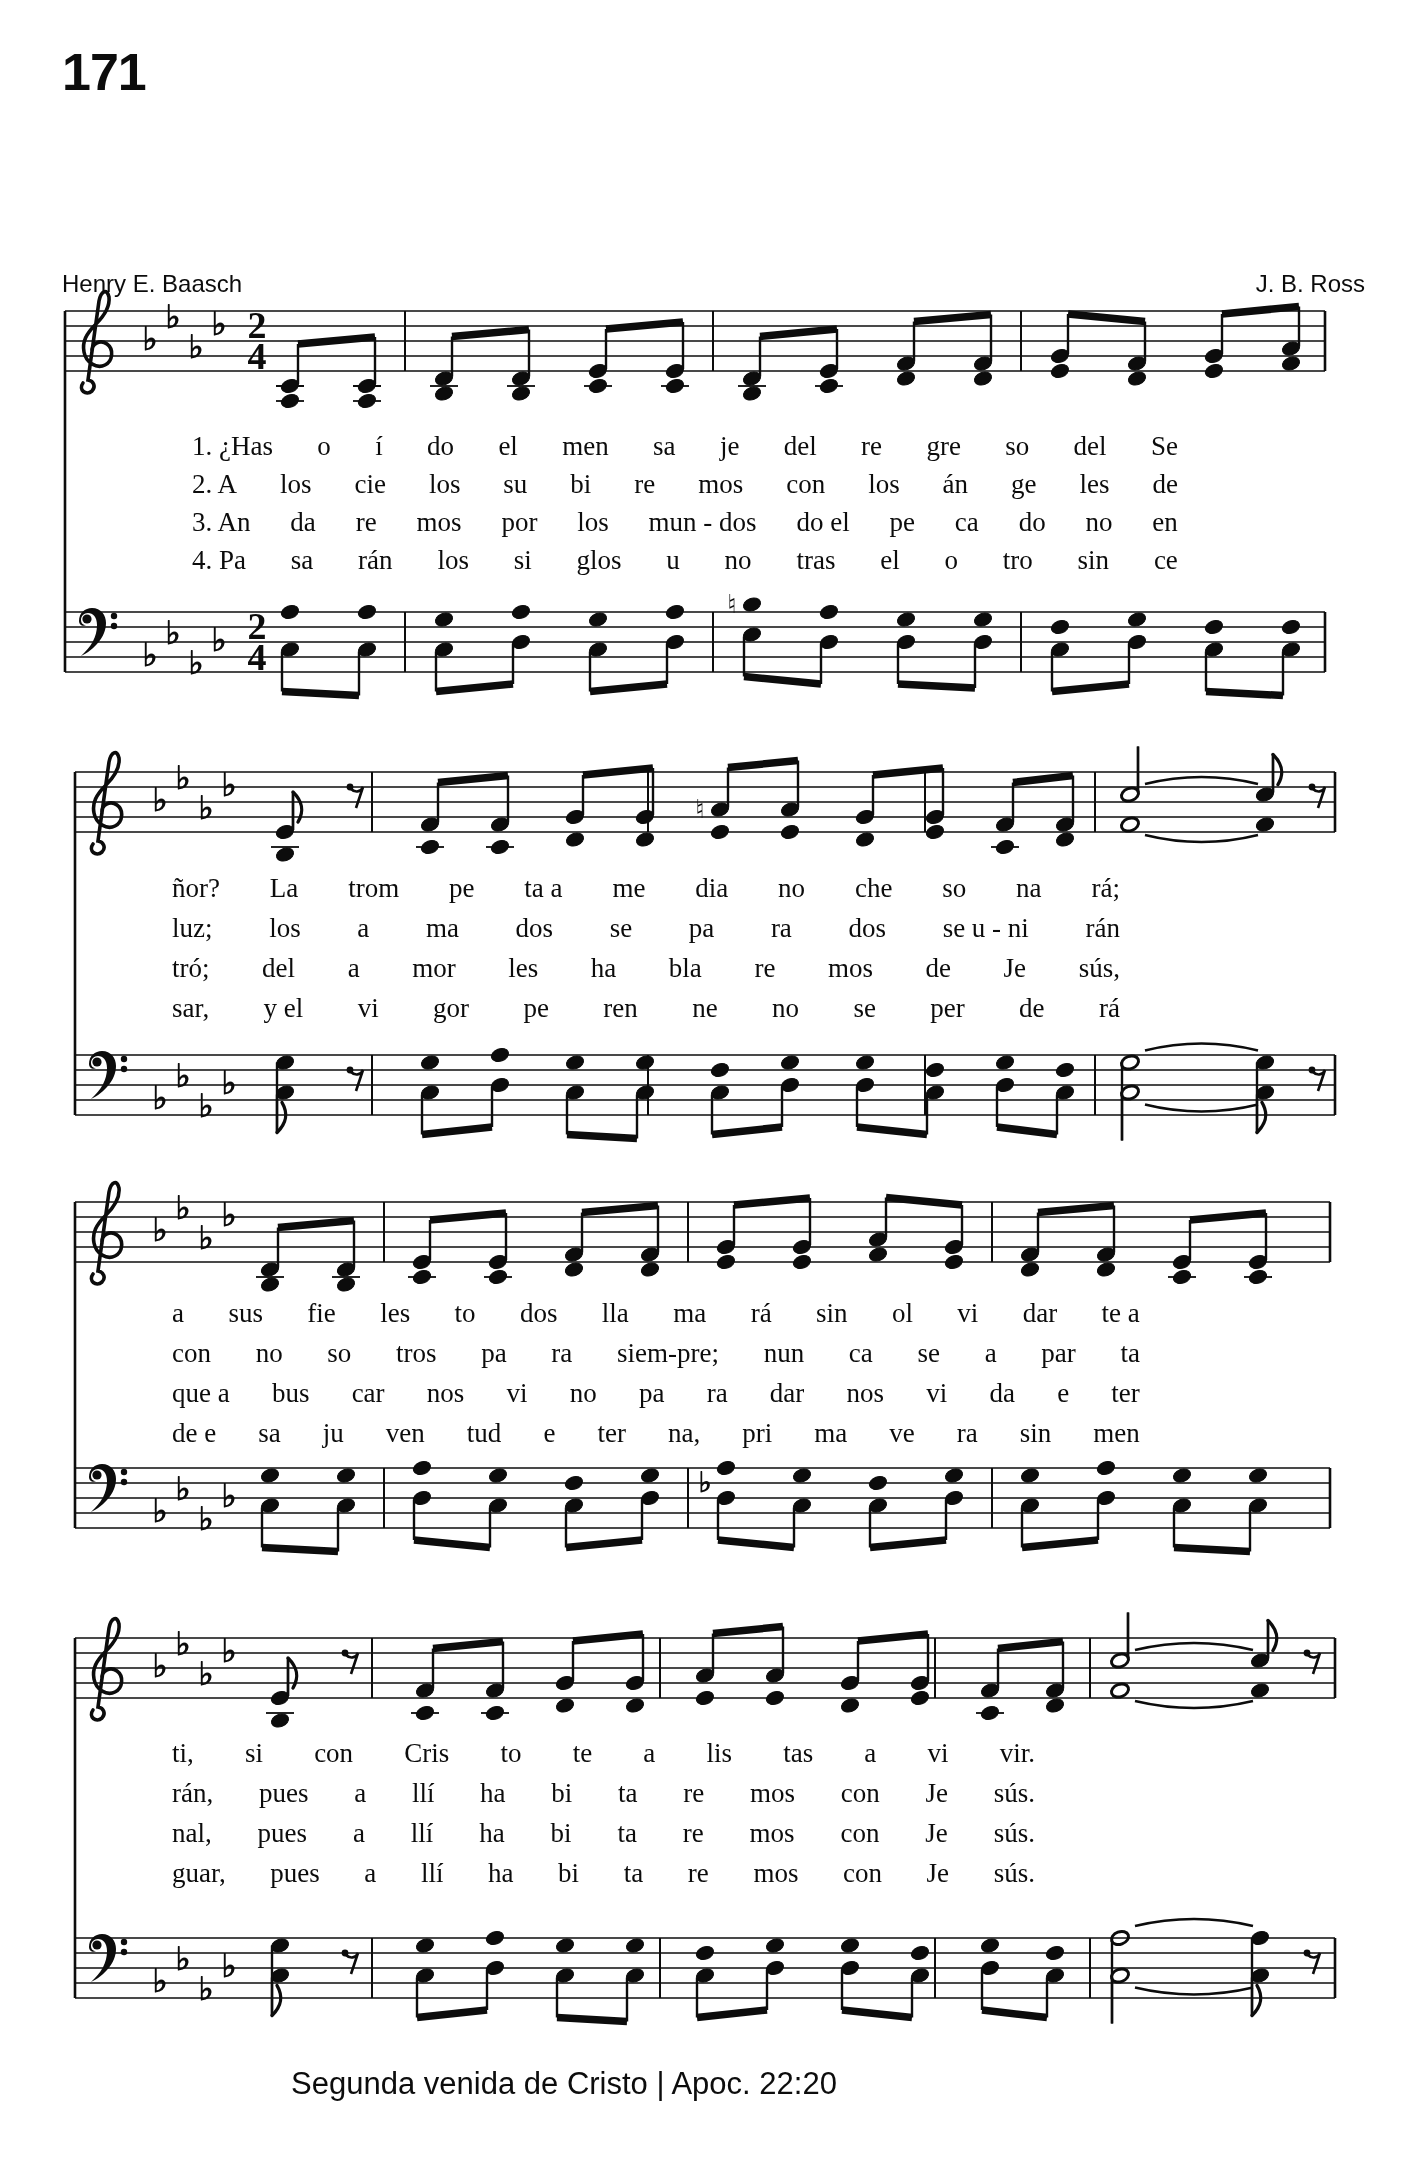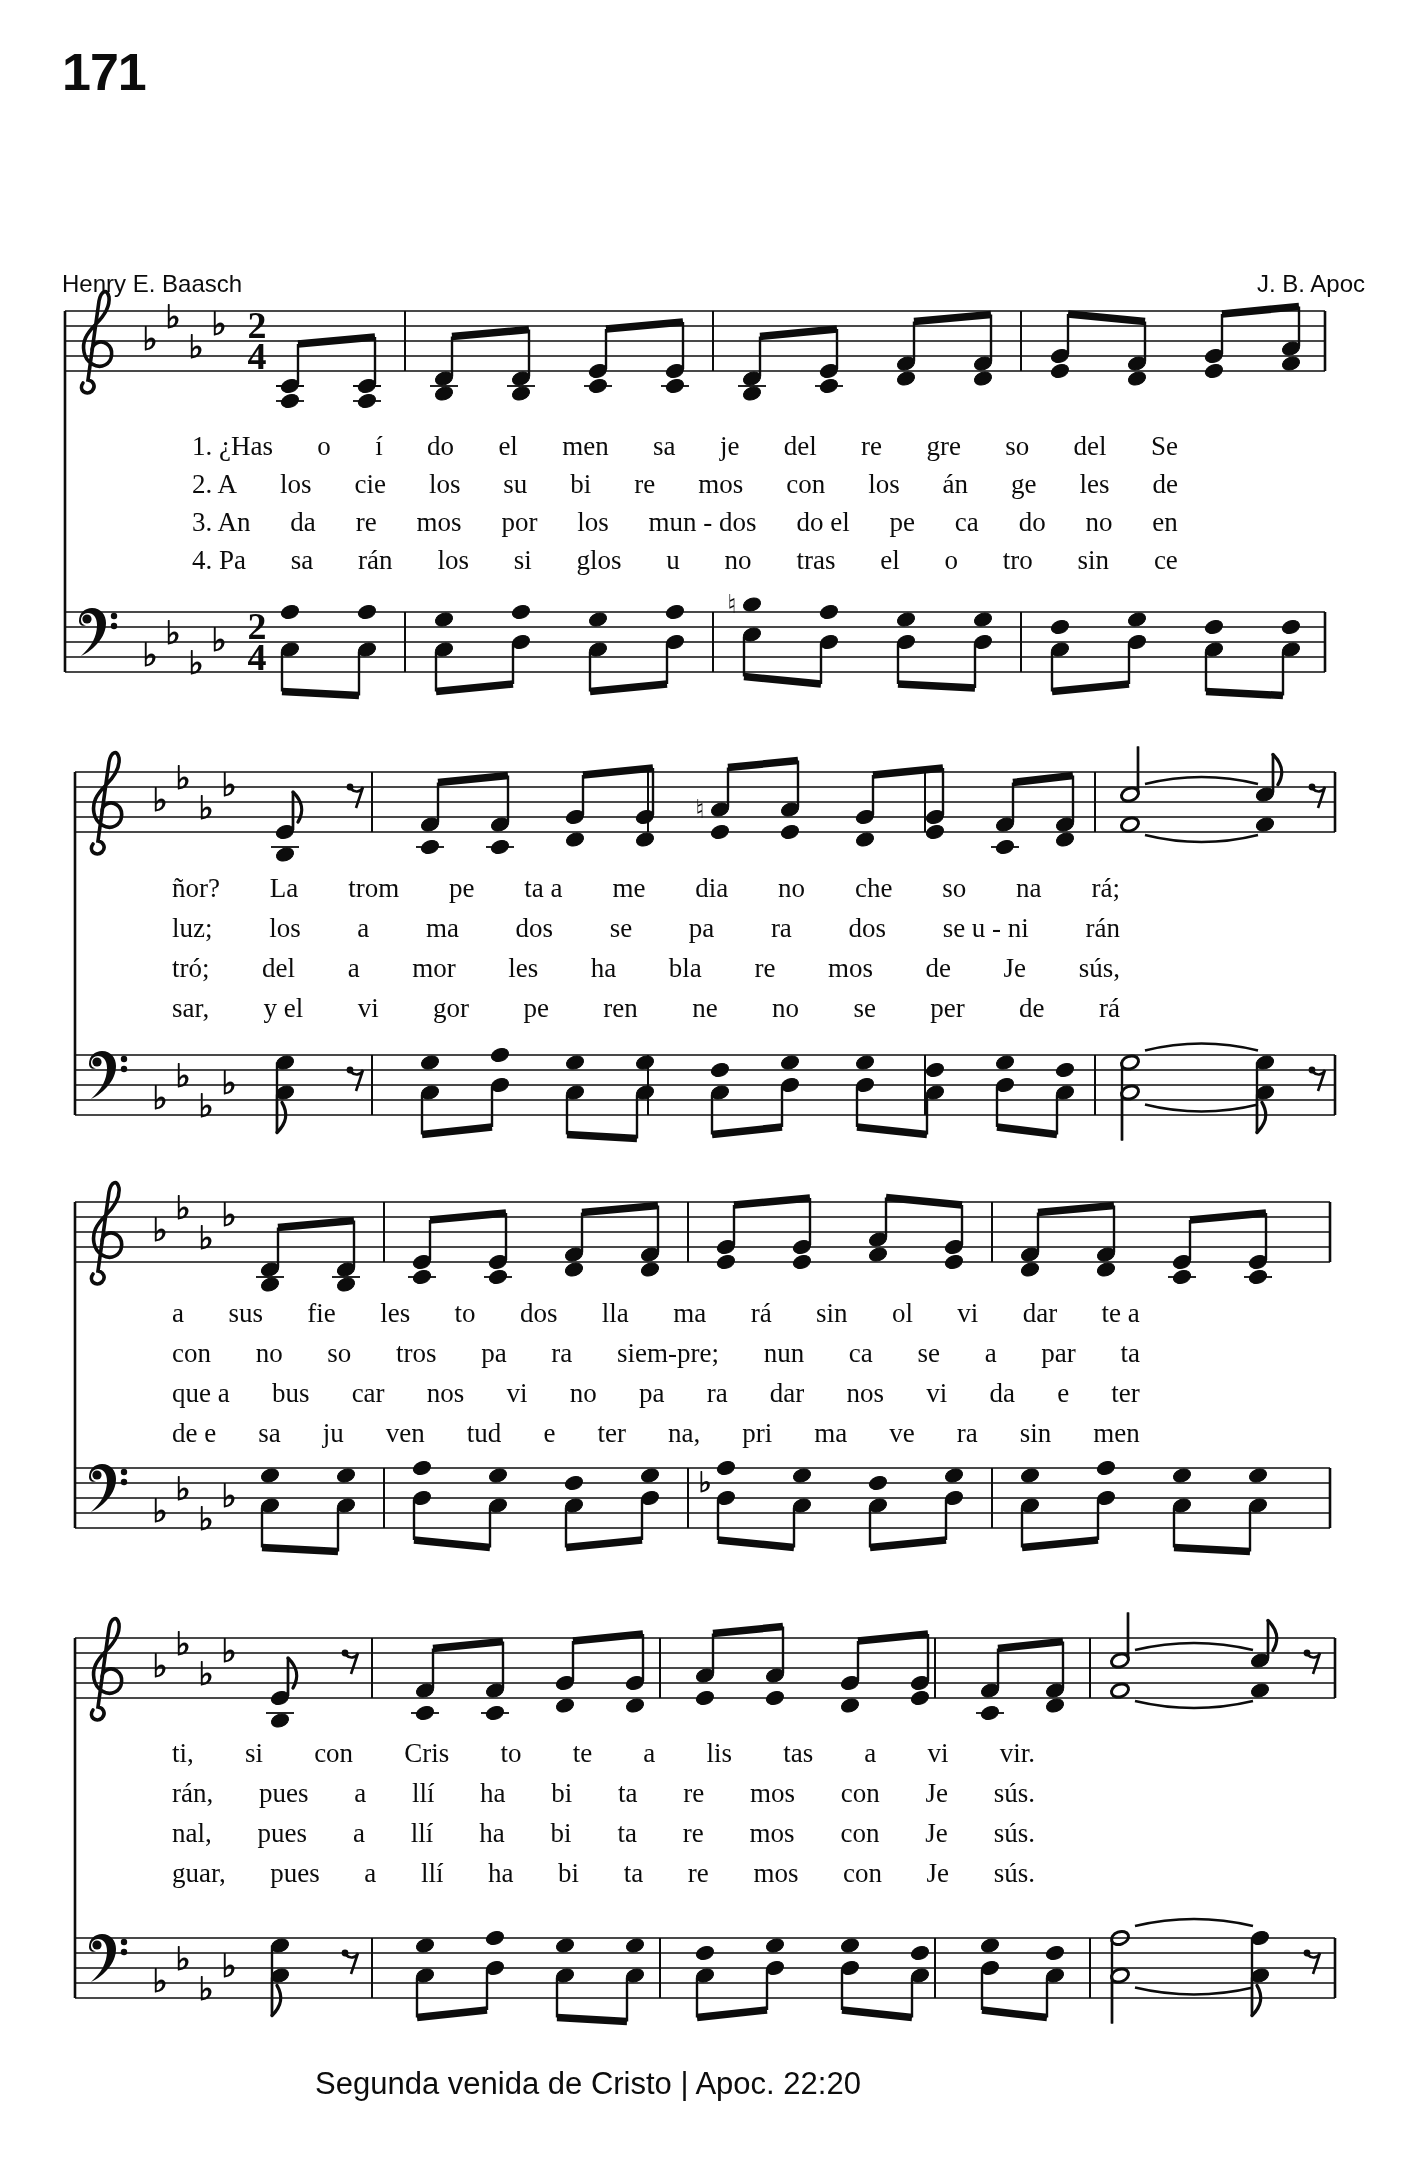--- a/index.html
+++ b/index.html
@@ -18,38 +18,38 @@
     font-family:"Liberation Sans",sans-serif;font-weight:bold;font-size:43px;
     white-space:nowrap;margin:0;letter-spacing:-1px;
   }
   .credit{
     position:absolute;top:250px;
     font-family:"Liberation Sans",sans-serif;font-size:24px;margin-top:20px;
   }
   .credit-left{left:62px;}
   .credit-right{right:57px;}
   .footer-caption{
-    position:absolute;left:588px;top:2066px;transform:translateX(-50%);
+    position:absolute;left:564px;top:2066px;transform:translateX(-50%);
     font-family:"Liberation Sans",sans-serif;font-size:31px;white-space:nowrap;text-align:right;
   }
   .system-svg{position:absolute;left:0;pointer-events:none;}
   .lyric-line{
     position:absolute;display:flex;justify-content:space-between;
     font-family:"Liberation Serif",serif;font-size:27px;line-height:1;
     white-space:pre;
   }
   .lyric-syllable{white-space:pre;}
 </style>
 </head>
 <body>
 
 <div class="page">
   <div class="hymn-number">171</div>
   <div class="credit credit-left">Henry E. Baasch</div>
-  <div class="credit credit-right">J. B. Apoc</div>
+  <div class="credit credit-right">J. B. Ross</div>
   <div id="systems">
       <svg class="system-svg" width="1422" height="560" viewBox="0 0 1422 560" style="top: 240px;">
         <line x1="65" y1="71" x2="65" y2="432" stroke="#0c0c0c" stroke-width="2.6"></line>
         <g>
           <line x1="65" y1="71" x2="1325" y2="71" stroke="#0c0c0c" stroke-width="1.6"></line>
           <line x1="65" y1="86" x2="1325" y2="86" stroke="#0c0c0c" stroke-width="1.6"></line>
           <line x1="65" y1="101" x2="1325" y2="101" stroke="#0c0c0c" stroke-width="1.6"></line>
           <line x1="65" y1="116" x2="1325" y2="116" stroke="#0c0c0c" stroke-width="1.6"></line>
           <line x1="65" y1="131" x2="1325" y2="131" stroke="#0c0c0c" stroke-width="1.6"></line>
           <line x1="405" y1="71" x2="405" y2="131" stroke="#0c0c0c" stroke-width="2"></line>

